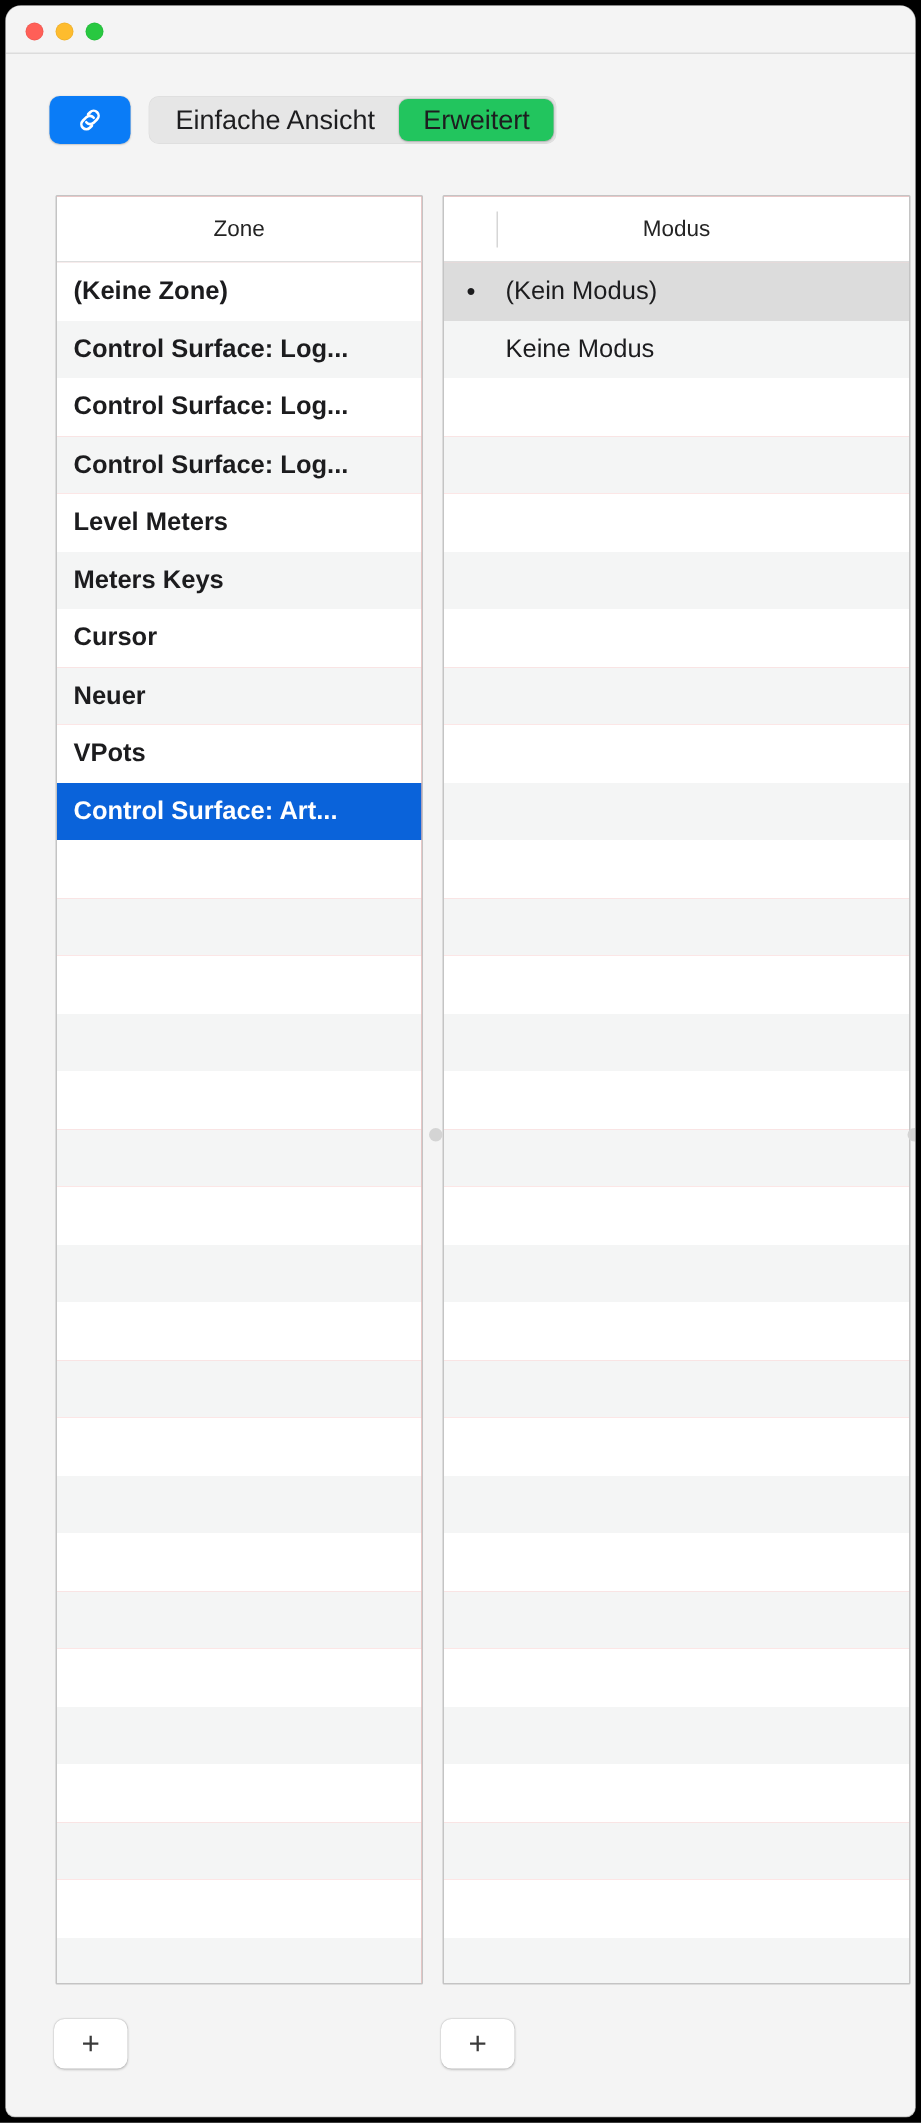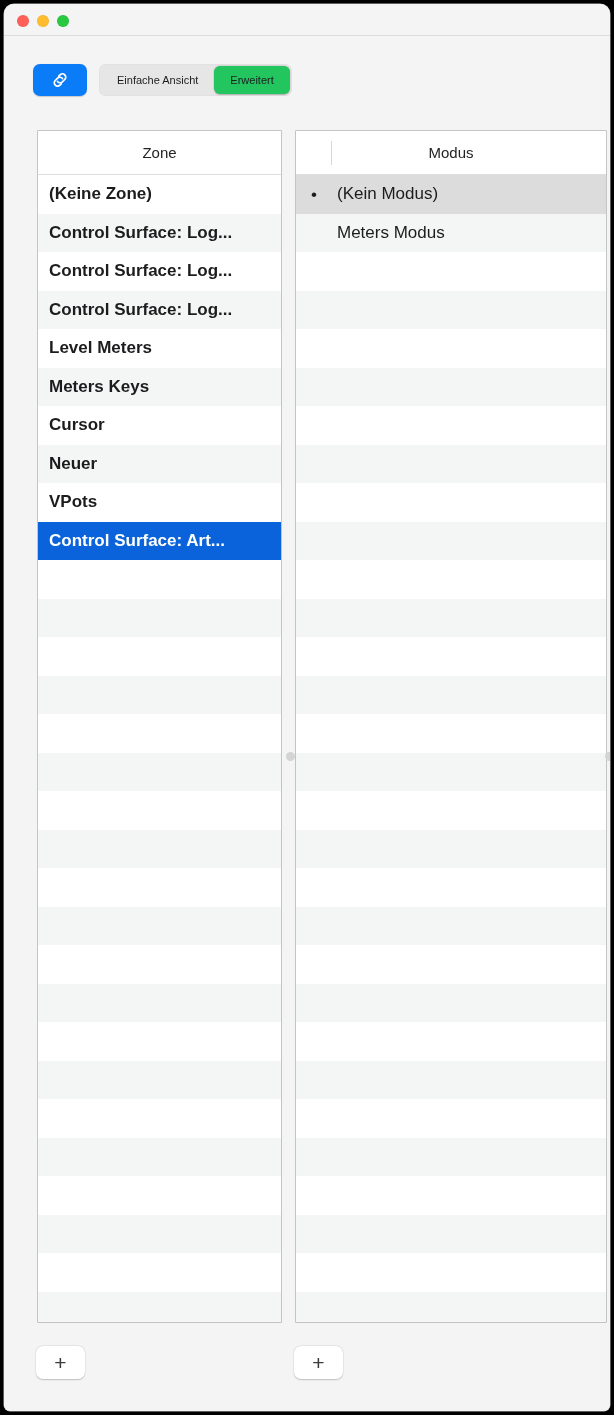--- a/index.html
+++ b/index.html
@@ -72,21 +72,21 @@
     align-items: center;
     padding: 2px;
     box-shadow: inset 0 0 0 0.5px rgba(0,0,0,.04);
   }
   .seg {
     height: 28px;
     padding: 0 16px;
     display: flex;
     align-items: center;
     justify-content: center;
-    font-size: 11px;
+    font-size: 18px;
     color: #1d1d1f;
     border-radius: 6px;
     white-space: nowrap;
   }
   .seg.selected {
     background: #22c55e;
     box-shadow: 0 0.5px 1.5px rgba(0,0,0,.22), 0 0 0 0.5px rgba(0,0,0,.06);
   }
 
   
@@ -277,21 +277,21 @@
       <div id="modus-head-divider"></div>
       <span class="thead-label">Modus</span>
     </div>
     <div class="rows" id="modus-rows">
         <div class="row selected-gray">
           <span class="row-marker">•</span>
           <span class="row-label">(Kein Modus)</span>
         </div>
         <div class="row alt">
           <span class="row-marker"></span>
-          <span class="row-label">Meters Modus</span>
+          <span class="row-label">Keine Modus</span>
         </div>
         <div class="row"></div>
         <div class="row alt"></div>
         <div class="row"></div>
         <div class="row alt"></div>
         <div class="row"></div>
         <div class="row alt"></div>
         <div class="row"></div>
         <div class="row alt"></div>
         <div class="row"></div>

